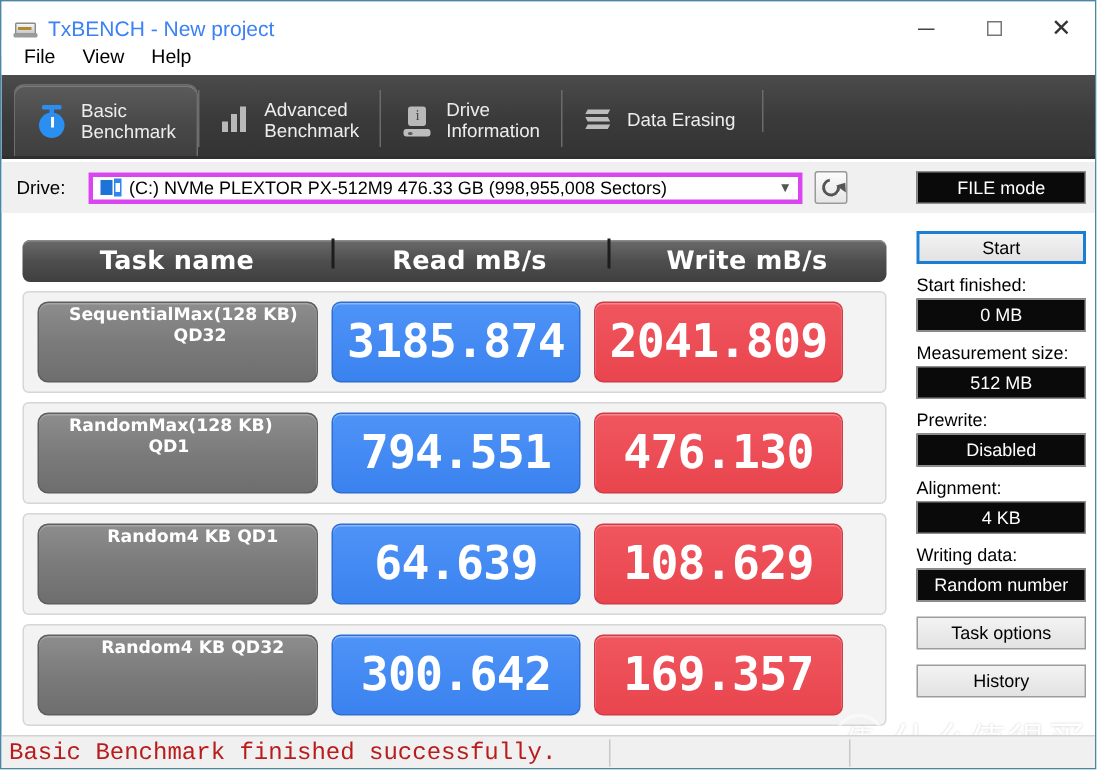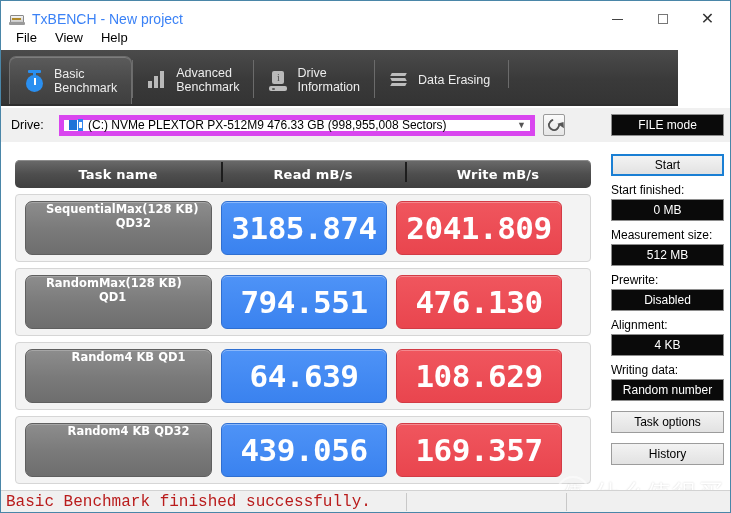--- a/index.html
+++ b/index.html
@@ -58,21 +58,21 @@
     position: absolute; left: 0; top: 26px; width: 729px; height: 22px;
     background: #ffffff;
     display: flex; align-items: center; padding-left: 6px;
   }
   .menuitem {
     font-size: 13px; color: #000; padding: 2px 9px; line-height: 16px;
   }
 
   
   .tabstrip {
-    position: absolute; left: 0; top: 49px; width: 677px; height: 56px;
+    position: absolute; left: 0; top: 49px; width: 729px; height: 56px;
     background: linear-gradient(#4b4b4b, #3a3a3a 55%, #343434);
     display: flex; align-items: stretch;
     border-bottom: 2px solid #2f2f2f;
   }
   .tab {
     display: flex; align-items: center; gap: 8px;
     padding: 0 14px; margin: 6px 0 0 0;
     position: relative;
     color: #e4e4e4;
   }
@@ -148,21 +148,21 @@
 
   
   .driverow {
     position: absolute; left: 0; top: 107px; width: 729px; height: 34px;
     background: #f0f0f0;
     display: flex; align-items: center;
   }
   .drive-label { font-size: 12.5px; color: #000; margin-left: 10px; width: 48px; }
   .drive-combo {
     flex: none; width: 476px; height: 21px;
-    background: #fff; border: 5px solid #d946ef;
+    background: #fff; border: 3px solid #d946ef;
     display: flex; align-items: center; position: relative;
   }
   .drive-hdd {
     width: 14px; height: 12px; margin-left: 5px; margin-right: 5px;
     position: relative; flex: none;
   }
   .drive-hdd .b1 { position:absolute; left:0; top:1px; width:8px; height:10px; background:#1e73d8; }
   .drive-hdd .b2 { position:absolute; left:9px; top:0; width:5px; height:12px; background:#2f86ee; }
   .drive-hdd .b3 { position:absolute; left:10px; top:3px; width:3px; height:6px; background:#fff; }
   .drive-text {
@@ -193,21 +193,21 @@
     position: absolute; left: 14px; top: 159px; width: 576px; height: 316px;
   }
   .res-head {
     height: 28px; width: 100%;
     background: linear-gradient(#6b6b6b, #4e4e4e 50%, #3f3f3f);
     border-radius: 5px;
     display: flex; align-items: center;
     box-shadow: inset 0 1px 0 #8c8c8c;
   }
   .res-head .cell {
-    font-size: 13px; font-weight: bold; color: #fff; text-align: center;
+    font-size: 17px; font-weight: bold; color: #fff; text-align: center;
     position: relative; letter-spacing: .2px;
     font-family: "DejaVu Sans", sans-serif;
   }
   .res-head .cell.c1 { width: 206px; }
   .res-head .cell.c2 { width: 184px; }
   .res-head .cell.c3 { width: 186px; }
   .res-head .cell.c2::before,
   .res-head .cell.c3::before {
     content: ""; position: absolute; left: 0; top: -5px; height: 20px;
     width: 2px; background: #1d1d1d;
@@ -431,21 +431,21 @@
       </div>
       <div class="val read">64.639</div>
       <div class="val write">108.629</div>
     </div>
 
     <div class="row">
       <div class="task-btn">
         <div class="task-line1">Random</div>
         <div class="task-line2">4 KB QD32</div>
       </div>
-      <div class="val read">439.056</div>
+      <div class="val read">300.642</div>
       <div class="val write">169.357</div>
     </div>
   </div>
 
   <div class="side">
     <div class="side-btn-dark">FILE mode</div>
     <div class="gap18"></div>
     <div class="side-btn-light primary">Start</div>
 
     <div class="side-label">Start finished:</div>

